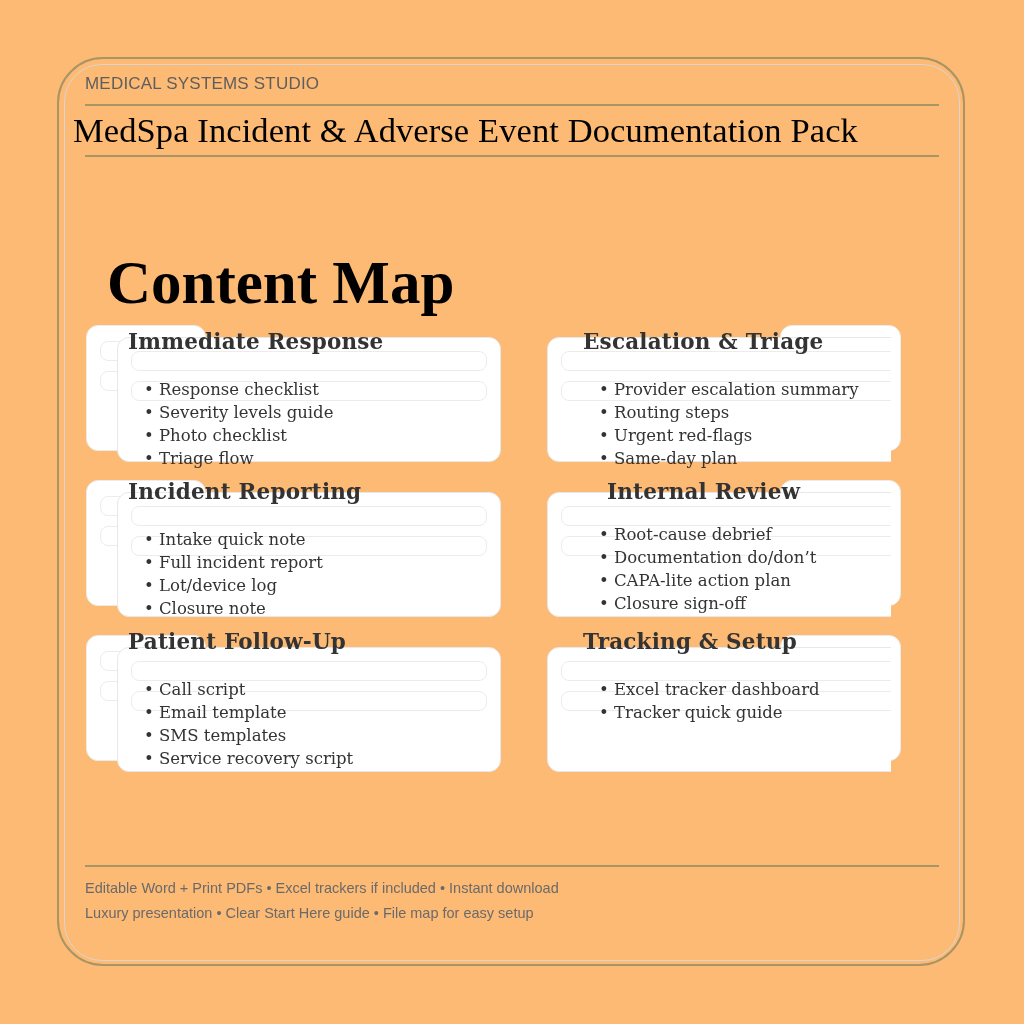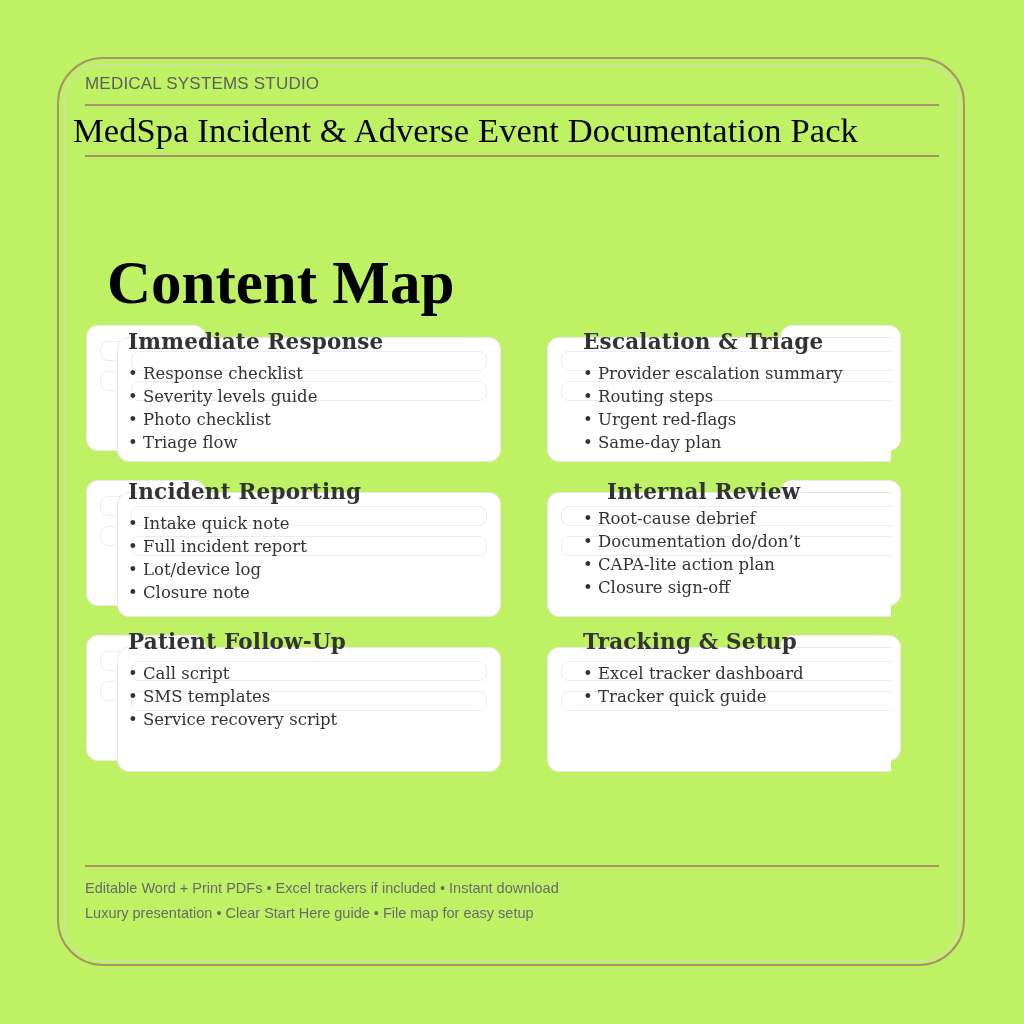--- a/index.html
+++ b/index.html
@@ -7,21 +7,21 @@
       padding: 0;
       width: 1024px;
       height: 1024px;
       background: #ffffff;
       overflow: hidden;
     }
     .page {
       position: relative;
       width: 1024px;
       height: 1024px;
-      background: #bef264;
+      background: #fdba74;
     }
     .frame-outer {
       position: absolute;
       left: 57px; top: 57px;
       width: 908px; height: 909px;
       border: 2px solid #a89465;
       border-radius: 46px;
       box-sizing: border-box;
     }
     .frame-inner {
@@ -108,21 +108,21 @@
       position: absolute;
       font-family: "DejaVu Serif", serif;
       font-weight: bold;
       font-size: 21.5px;
       color: #333333;
       white-space: nowrap;
       letter-spacing: 0.2px;
     }
     .card-list {
       position: absolute;
-      margin: 0;
+      margin: 16px;
       padding: 0;
       list-style: none;
       font-family: "DejaVu Serif", serif;
       font-size: 16.5px;
       color: #333333;
     }
     .card-list li {
       height: 23px;
       line-height: 23px;
       white-space: nowrap;
@@ -224,20 +224,21 @@
   <div>
     <div class="back-card" style="left:86px; top:635px; width:120px; height:126px;"></div>
     <div class="back-field" style="left:100px; top:651px; width:60px; height:20px;"></div>
     <div class="back-field" style="left:100px; top:681px; width:60px; height:20px;"></div>
     <div class="front-card" style="left:117px; top:647px; width:384px; height:125px;"></div>
     <div class="front-field" style="left:131px; top:661px; width:356px; height:20px;"></div>
     <div class="front-field" style="left:131px; top:691px; width:356px; height:20px;"></div>
     <div class="card-heading" style="left:128px; top:629px;">Patient Follow-Up</div>
     <ul class="card-list" style="left:128px; top:662px;">
       <li><span class="bullet">•</span><span>Call script</span></li>
+      <li><span class="bullet">•</span><span>Email template</span></li>
       <li><span class="bullet">•</span><span>SMS templates</span></li>
       <li><span class="bullet">•</span><span>Service recovery script</span></li>
     </ul>
   </div>
 
   <div>
     <div class="back-card" style="left:780px; top:635px; width:121px; height:126px;"></div>
     <div class="clip-right" style="left:540px; top:640px; width:351px; height:140px;">
       <div class="front-card" style="left:7px; top:7px; width:400px; height:125px;"></div>
       <div class="front-field" style="left:21px; top:21px; width:400px; height:20px;"></div>

